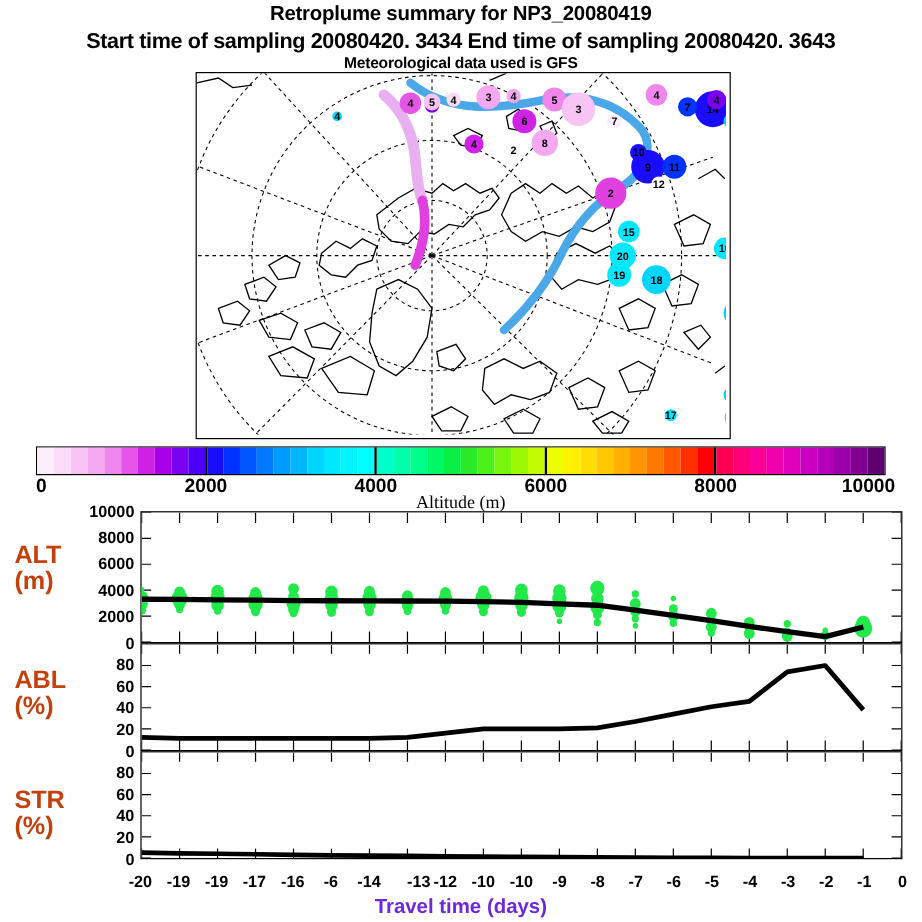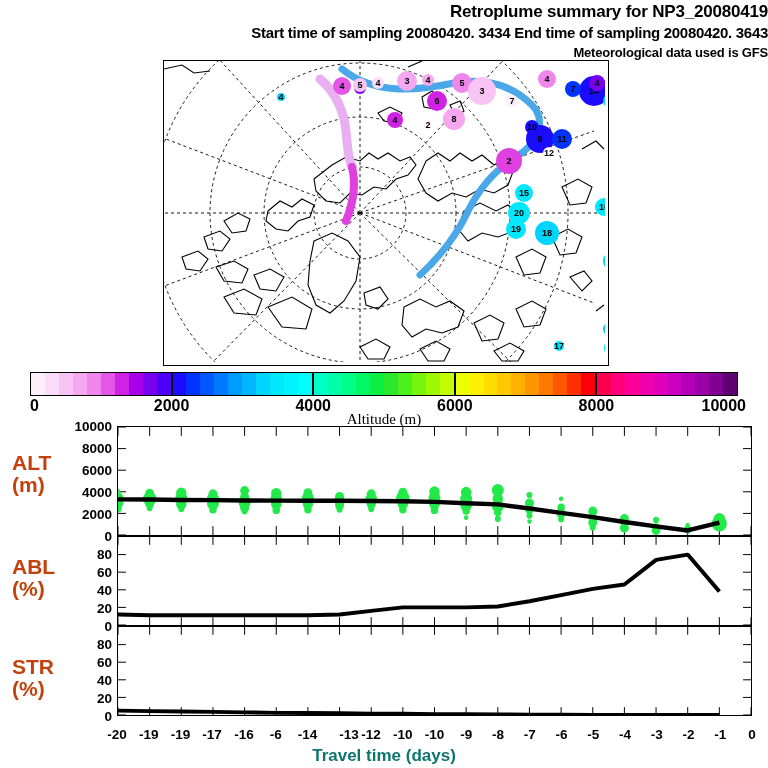--- a/index.html
+++ b/index.html
@@ -1,20 +1,20 @@
 <!DOCTYPE html>
 <html><head>
 <meta charset="utf-8">
 <style>
   html,body{margin:0;padding:0;background:#ffffff;}
   body{width:768px;height:768px;position:relative;overflow:hidden;
        font-family:"Liberation Sans",sans-serif;color:#000;}
-  .ttl{position:absolute;width:100%;text-align:right;font-weight:bold;color:#000;}
+  .ttl{position:absolute;width:100%;text-align:center;font-weight:bold;color:#000;}
   #title-main{top:2px;font-size:17px;letter-spacing:-0.2px;}
-  #title-times{top:24px;font-size:15px;letter-spacing:-0.3px;}
+  #title-times{top:24px;font-size:18px;letter-spacing:-0.3px;}
   #title-met{top:45px;font-size:13px;letter-spacing:-0.2px;}
   #map-frame{position:absolute;left:163px;top:60px;width:444px;height:304px;
              border:1.6px solid #000;background:#fff;overflow:hidden;}
   #map-frame svg{display:block;}
   .blobtext{font-family:"Liberation Sans",sans-serif;font-weight:bold;
             font-size:9px;fill:#000;}
   #cbar-wrap{position:absolute;left:30px;top:372px;width:708px;height:24px;
              border:1.8px solid #000;box-sizing:border-box;display:flex;}
   #cbar-wrap i{flex:1 1 0;height:100%;display:block;}
   #cbar-wrap i.div{flex:0 0 2px;background:#000;}
@@ -31,21 +31,21 @@
             text-align:left;line-height:1.05;}
   #label-alt{left:12px;top:452px;}
   #label-abl{left:12px;top:556px;}
   #label-str{left:12px;top:656px;}
   .ytick{position:absolute;right:0;font-size:13.5px;font-weight:bold;color:#000;
          text-align:right;width:60px;transform:translateY(-50%);}
   .yticks{position:absolute;left:52px;width:60px;}
   .xtick{position:absolute;font-size:13.5px;font-weight:bold;color:#000;
          transform:translateX(-50%);top:727px;}
   #xaxis-title{position:absolute;top:746px;width:100%;text-align:center;
-               font-size:17px;font-weight:bold;color:#0f766e;}
+               font-size:17px;font-weight:bold;color:#6d28d9;}
 </style>
 </head>
 <body>
 
 <div class="ttl" id="title-main">Retroplume summary for NP3_20080419</div>
 <div class="ttl" id="title-times">Start time of sampling 20080420.  3434    End time of sampling 20080420.  3643</div>
 <div class="ttl" id="title-met">Meteorological data used is GFS</div>
 
 <div id="map-frame">
   <svg id="map-svg" width="441" height="301" viewBox="0 0 441 301">

